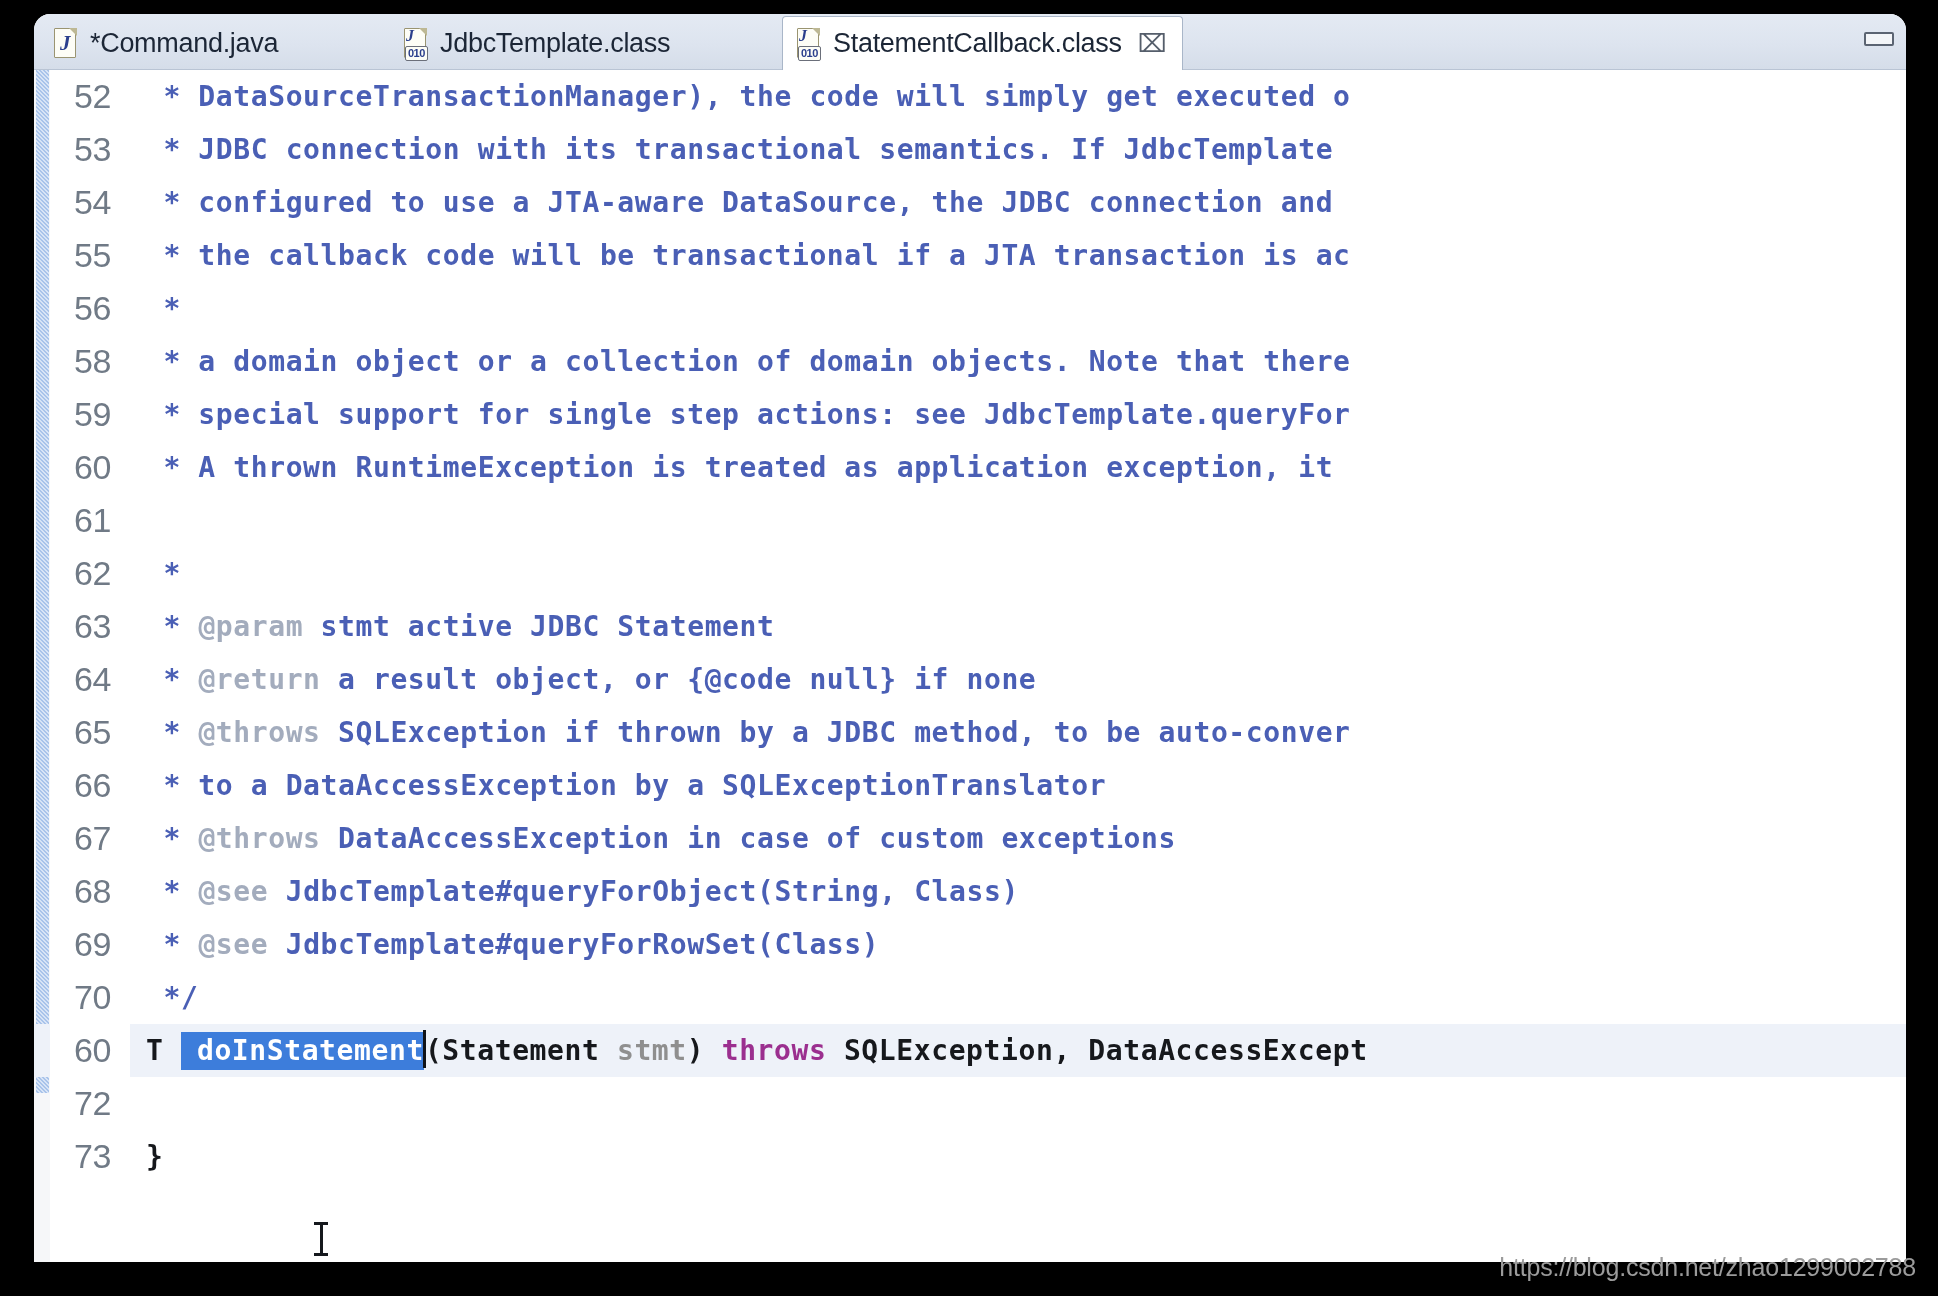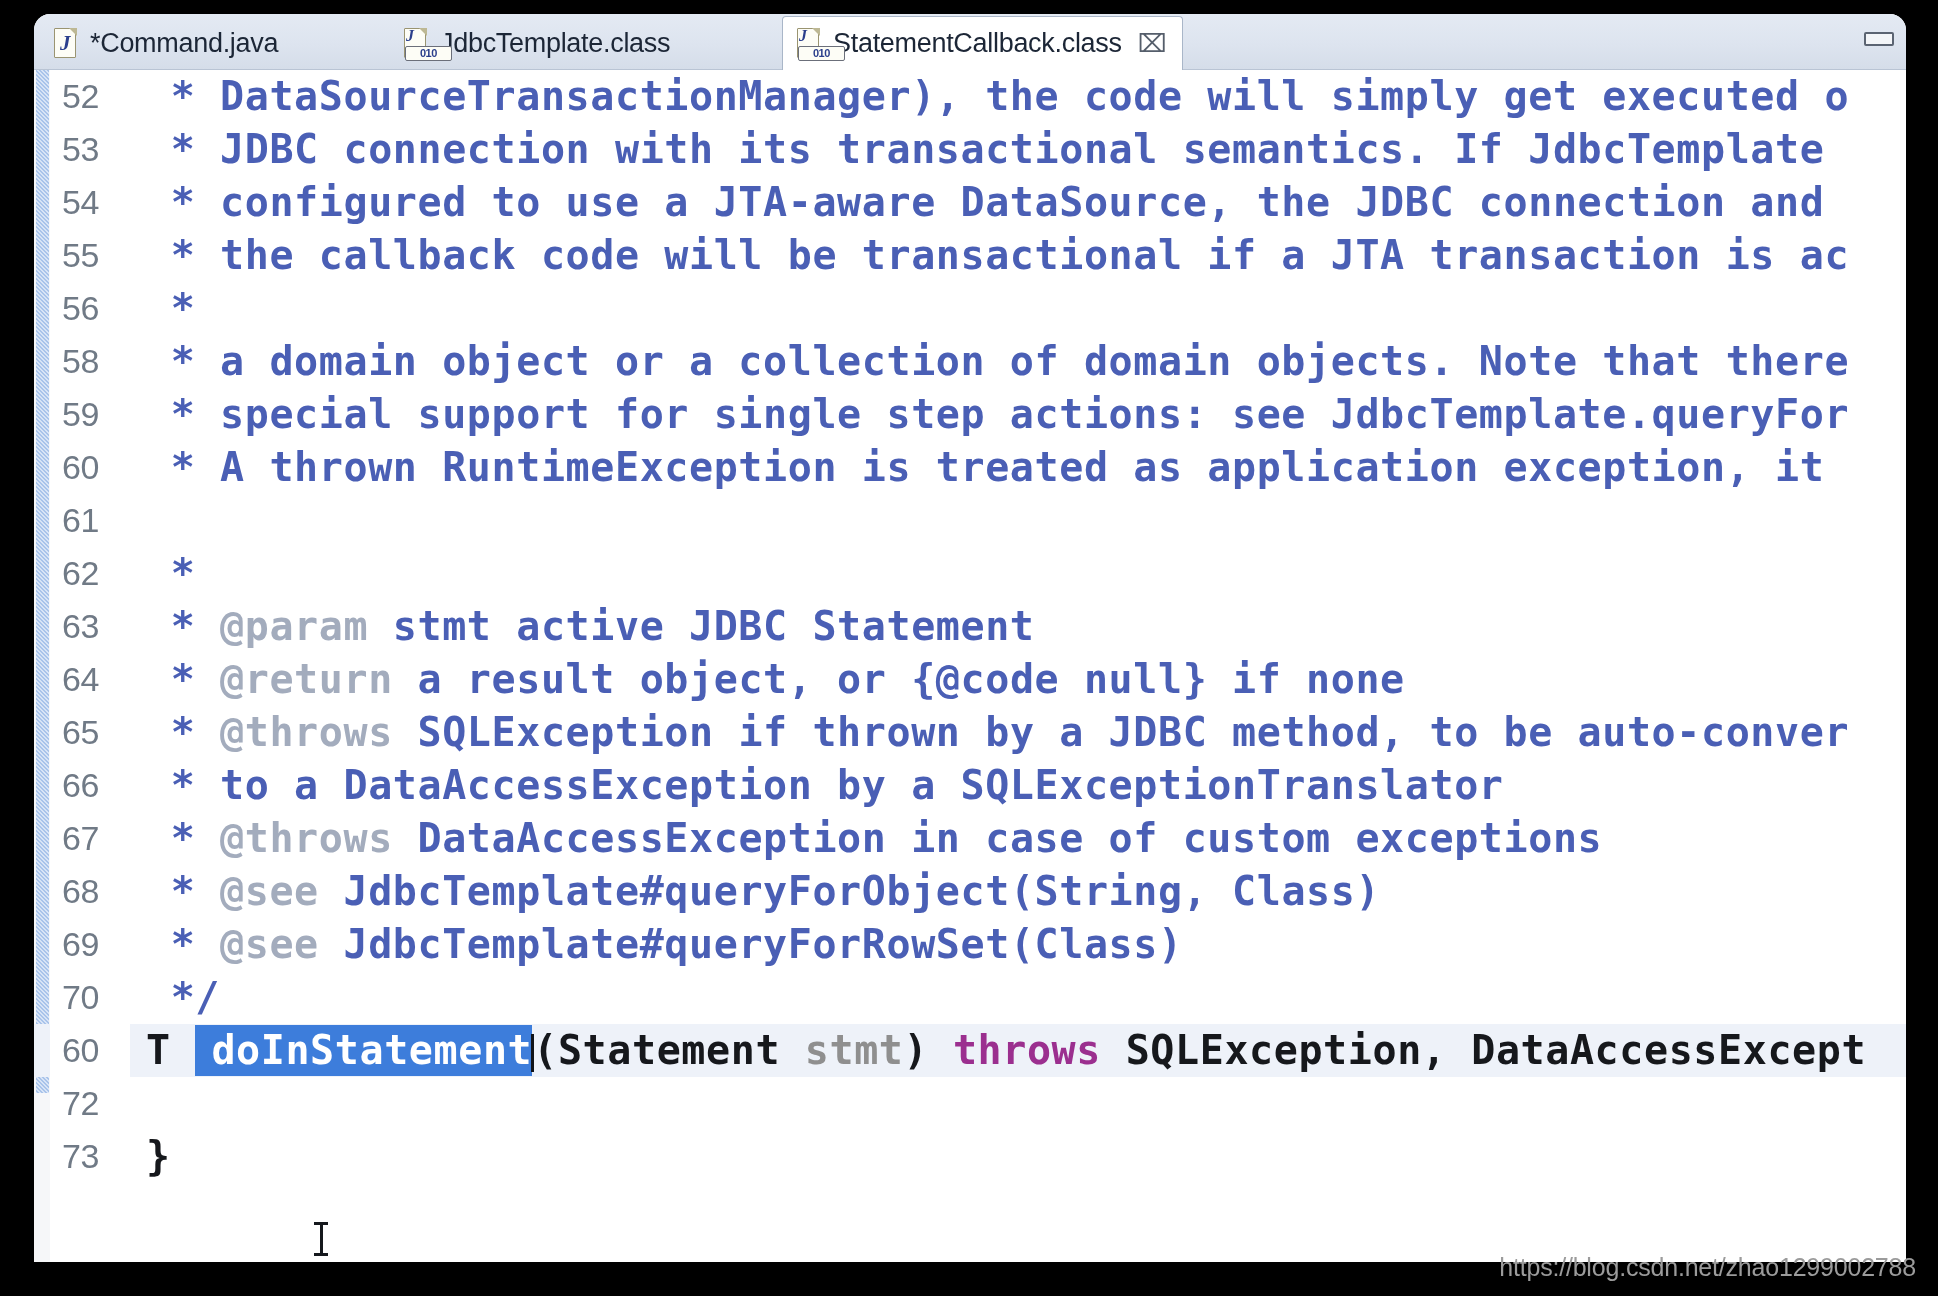--- a/index.html
+++ b/index.html
@@ -108,21 +108,21 @@
     font-weight: bold;
     font-style: italic;
     color: #2b3f8c;
   }
   .ficon .binglyph {
     position: absolute;
     left: 1px; bottom: -1px;
     background: #fdfdf6;
     border: 1.4px solid #6b6f7a;
     border-radius: 2px;
-    padding: 0 14px;
+    padding: 0 2px;
     font-family: "Liberation Sans", sans-serif;
     font-size: 11px;
     font-weight: bold;
     color: #2b3f8c;
     letter-spacing: -0.5px;
     line-height: 13px;
   }
   .ficon .hook {
     position: absolute;
     left: 2px; top: 1px;
@@ -197,33 +197,33 @@
     background: #eef2f9;
   }
   .code-row.current .ln-cell { background: #ffffff; }
 
   .ln-cell {
     position: absolute;
     left: 16px;
     top: 0;
     width: 80px;
     text-align: left;
-    padding-left: 12px;
+    padding-left: 24px;
     box-sizing: border-box;
     font-family: "Liberation Sans", sans-serif;
     font-size: 34px;
     color: #707a86;
     letter-spacing: -0.5px;
   }
   .code-cell {
     position: absolute;
     left: 112px;
     top: 0;
     font-family: "DejaVu Sans Mono", monospace;
-    font-size: 40px;
+    font-size: 28px;
     font-weight: bold;
     letter-spacing: 0.6px;
     color: #4a5fb5;
     white-space: pre;
   }
 
   
   .jd        { color: #4a5fb5; }
   .jdtag     { color: #a3acbd; }
   .plain     { color: #16181c; }

